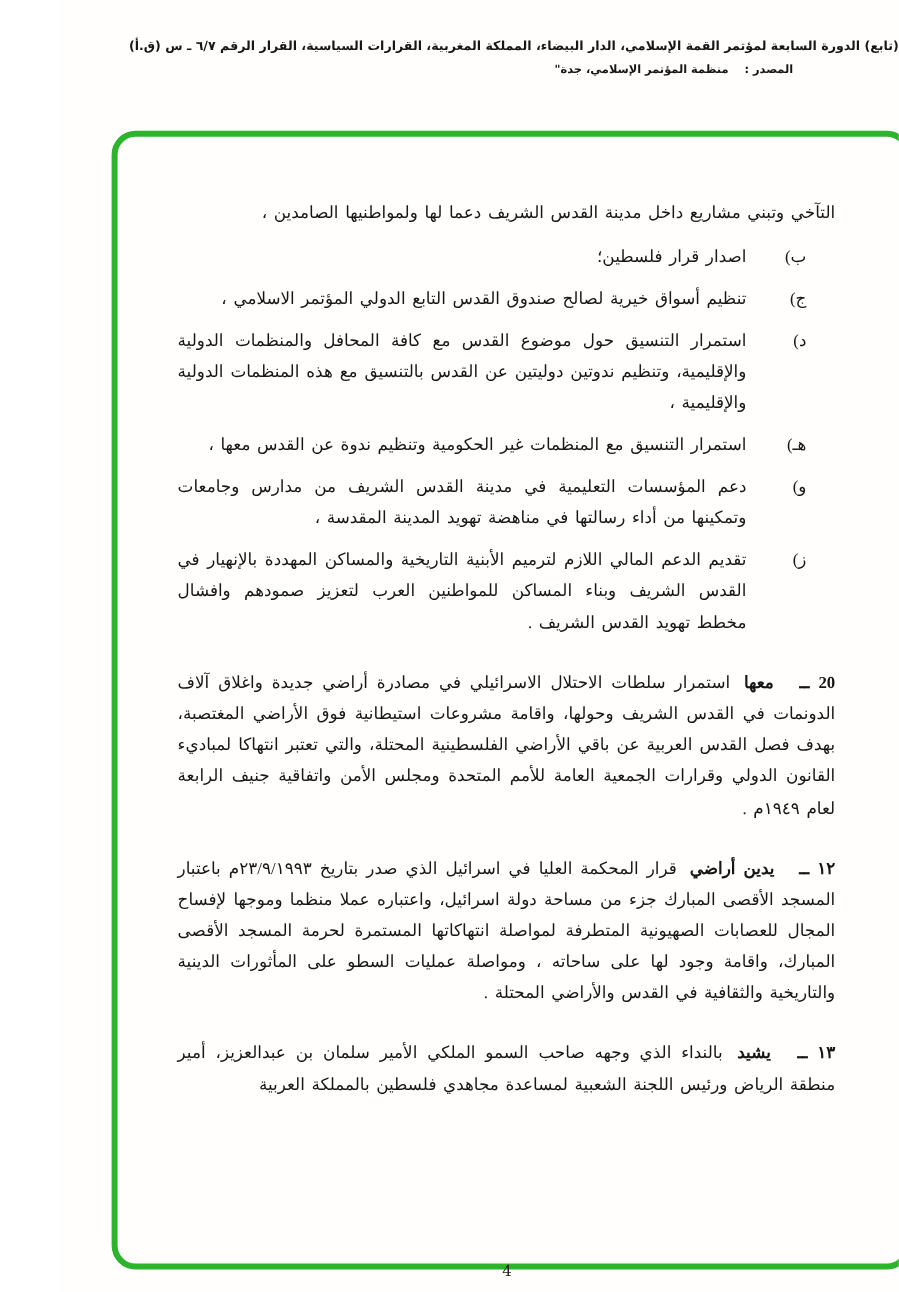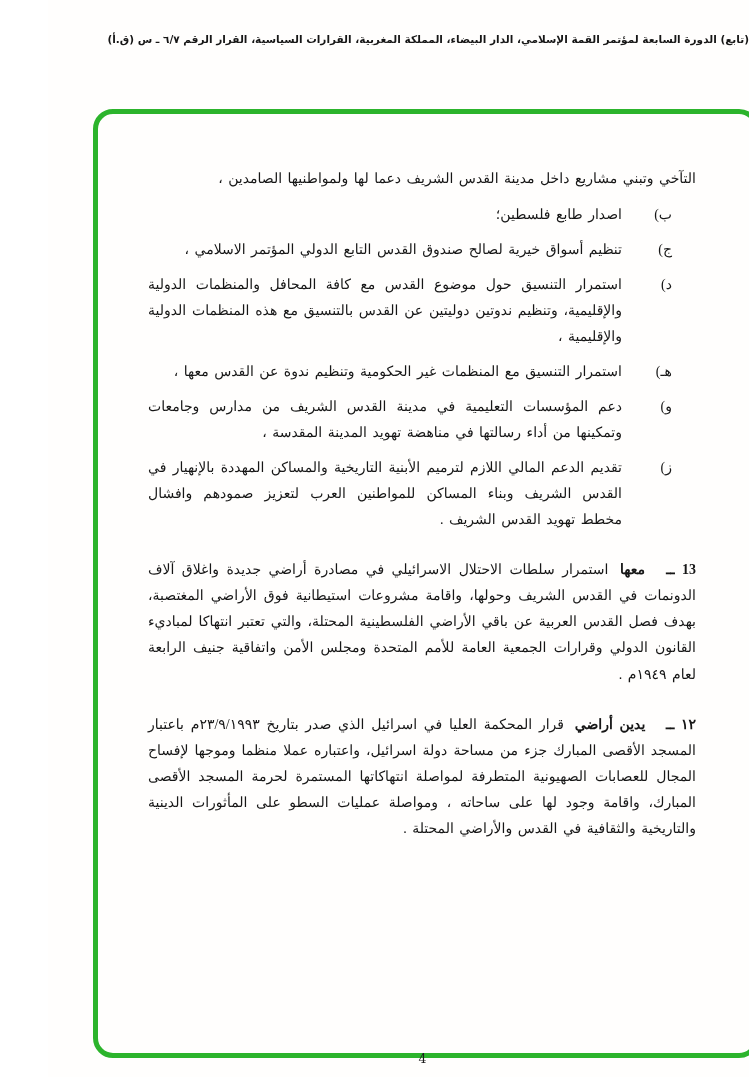--- a/index.html
+++ b/index.html
@@ -69,31 +69,35 @@
     font-family:"DejaVu Serif", serif;
   }
 </style>
 </head>
 <body>
 
 <div class="page">
 
   <div class="doc-header">
     <div class="line1">(تابع) الدورة السابعة لمؤتمر القمة الإسلامي، الدار البيضاء، المملكة المغربية، القرارات السياسية، القرار الرقم ٦/٧ ـ س (ق.أ)</div>
+    <div class="line2">
+      <span class="src-label">المصدر :</span>
+      <span class="src-value">منظمة المؤتمر الإسلامي، جدة"</span>
+    </div>
   </div>
 
   <div class="frame">
     <div class="content">
 
       <p class="intro">التآخي وتبني مشاريع داخل مدينة القدس الشريف دعما لها ولمواطنيها الصامدين ،</p>
 
       <div class="lettered">
         <div class="litem">
           <span class="lmarker">ب)</span>
-          <span class="ltext">اصدار طابع فلسطين؛</span>
+          <span class="ltext">اصدار قرار فلسطين؛</span>
         </div>
         <div class="litem">
           <span class="lmarker">ج)</span>
           <span class="ltext">تنظيم أسواق خيرية لصالح صندوق القدس التابع الدولي المؤتمر الاسلامي ،</span>
         </div>
         <div class="litem">
           <span class="lmarker">د)</span>
           <span class="ltext">استمرار التنسيق حول موضوع القدس مع كافة المحافل والمنظمات الدولية والإقليمية، وتنظيم ندوتين دوليتين عن القدس بالتنسيق مع هذه المنظمات الدولية والإقليمية ،</span>
         </div>
         <div class="litem">
@@ -104,30 +108,35 @@
           <span class="lmarker">و)</span>
           <span class="ltext">دعم المؤسسات التعليمية في مدينة القدس الشريف من مدارس وجامعات وتمكينها من أداء رسالتها في مناهضة تهويد المدينة المقدسة ،</span>
         </div>
         <div class="litem">
           <span class="lmarker">ز)</span>
           <span class="ltext">تقديم الدعم المالي اللازم لترميم الأبنية التاريخية والمساكن المهددة بالإنهيار في القدس الشريف وبناء المساكن للمواطنين العرب لتعزيز صمودهم وافشال مخطط تهويد القدس الشريف .</span>
         </div>
       </div>
 
       <p class="nitem">
-        <span class="nmarker">13 ــ</span>
+        <span class="nmarker">20 ــ</span>
         <span class="nlead">معها</span>
         <span class="ntext">استمرار سلطات الاحتلال الاسرائيلي في مصادرة أراضي جديدة واغلاق آلاف الدونمات في القدس الشريف وحولها، واقامة مشروعات استيطانية فوق الأراضي المغتصبة، بهدف فصل القدس العربية عن باقي الأراضي الفلسطينية المحتلة، والتي تعتبر انتهاكا لمباديء القانون الدولي وقرارات الجمعية العامة للأمم المتحدة ومجلس الأمن واتفاقية جنيف الرابعة لعام ١٩٤٩م .</span>
       </p>
 
       <p class="nitem">
         <span class="nmarker">١٢ ــ</span>
         <span class="nlead">يدين أراضي</span>
         <span class="ntext">قرار المحكمة العليا في اسرائيل الذي صدر بتاريخ ٢٣/٩/١٩٩٣م باعتبار المسجد الأقصى المبارك جزء من مساحة دولة اسرائيل، واعتباره عملا منظما وموجها لإفساح المجال للعصابات الصهيونية المتطرفة لمواصلة انتهاكاتها المستمرة لحرمة المسجد الأقصى المبارك، واقامة وجود لها على ساحاته ، ومواصلة عمليات السطو على المأثورات الدينية والتاريخية والثقافية في القدس والأراضي المحتلة .</span>
       </p>
 
+      <p class="nitem">
+        <span class="nmarker">١٣ ــ</span>
+        <span class="nlead">يشيد</span>
+        <span class="ntext">بالنداء الذي وجهه صاحب السمو الملكي الأمير سلمان بن عبدالعزيز، أمير منطقة الرياض ورئيس اللجنة الشعبية لمساعدة مجاهدي فلسطين بالمملكة العربية</span>
+      </p>
 
     </div>
   </div>
 
   <div class="pagenum">4</div>
 
 </div>
 
 </body></html>

